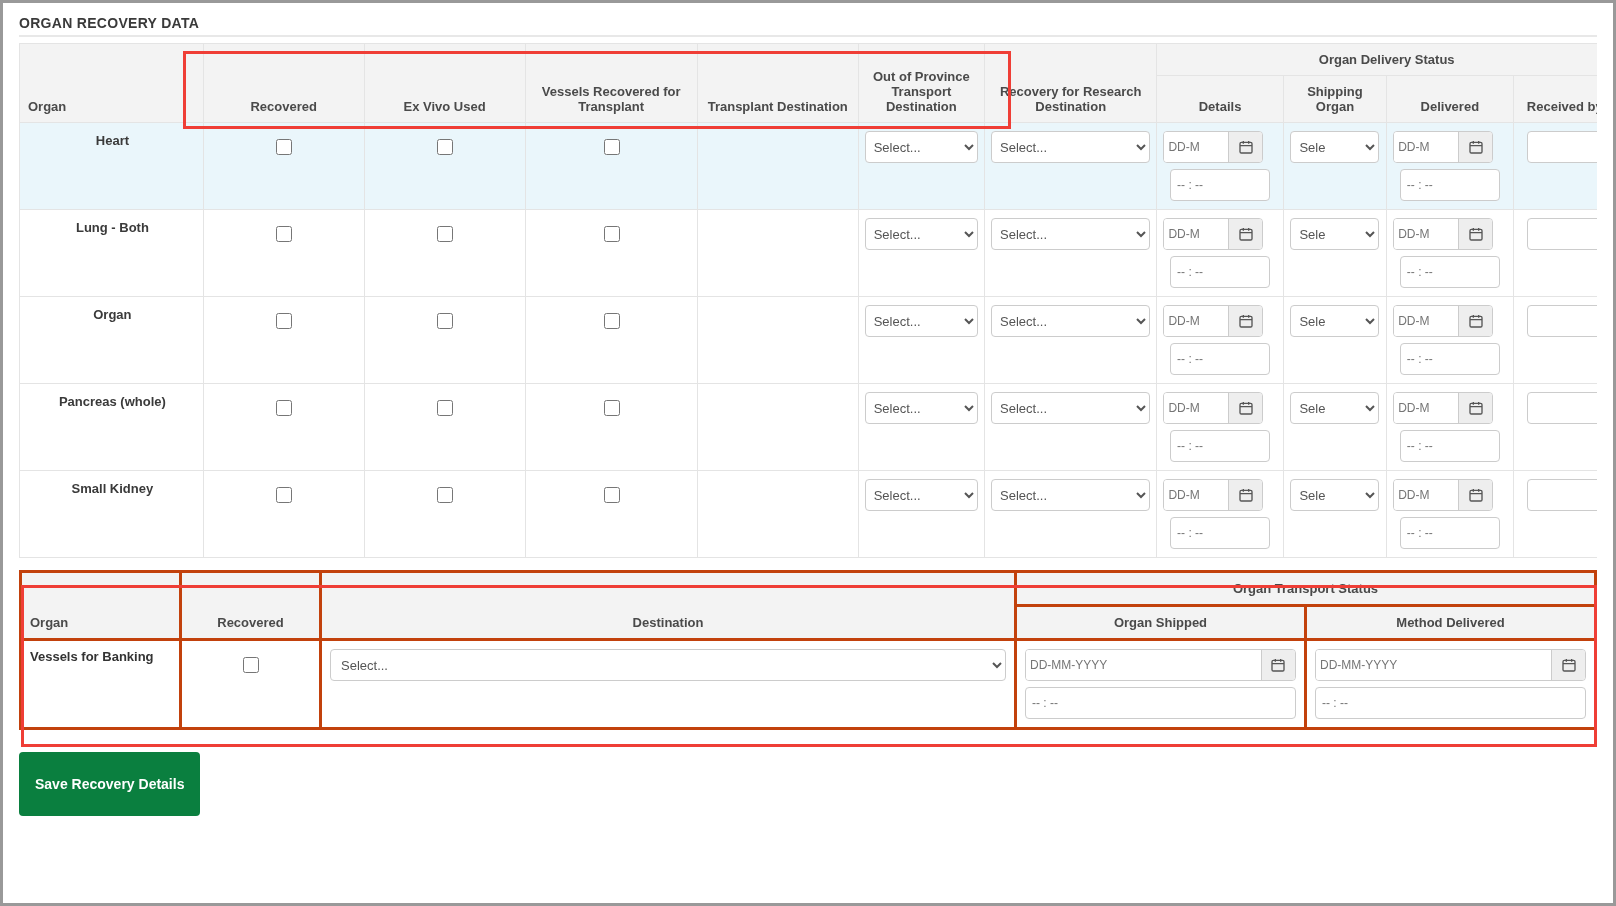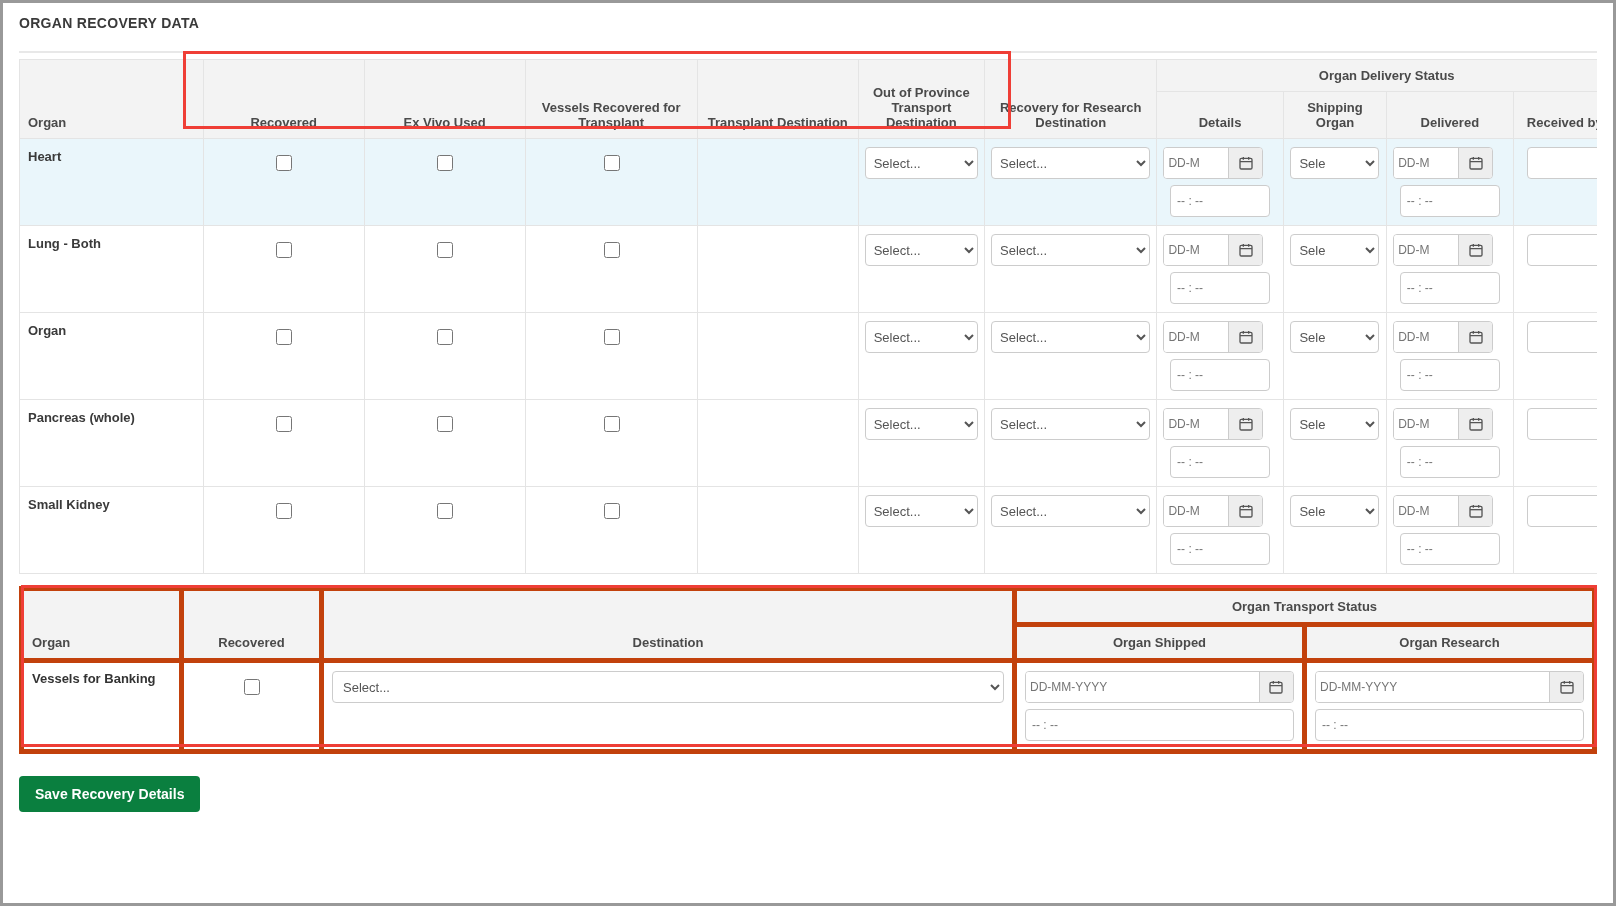--- a/index.html
+++ b/index.html
@@ -15,21 +15,21 @@
     height: 906px;
     border: 3px solid #999;
     padding: 10px 16px 20px 16px;
     position: relative;
   }
   .section-title {
     font-size: 14px;
     font-weight: 700;
     color: #3a3a3a;
     letter-spacing: .3px;
-    margin: 2px 0 20px 0;
+    margin: 2px 0 4px 0;
   }
   .hr {
     height: 2px;
     background: #e8e8e8;
     margin-bottom: 6px;
   }
   .table-wrap {
     width: 100%;
     overflow-x: hidden;
   }
@@ -53,20 +53,21 @@
   }
   table.main th.organ, table.main td.organ {
     text-align: left;
     padding-left: 8px;
   }
   table.main td.organ {
     font-weight: 700;
     color: #3a3a3a;
     vertical-align: top;
     padding-top: 10px;
+    text-align: center;
   }
   tbody tr.highlight td { background: #eaf6fb; }
   .col-organ   { width: 160px; }
   .col-rec     { width: 140px; }
   .col-exvivo  { width: 140px; }
   .col-vessels { width: 150px; }
   .col-tdest   { width: 140px; }
   .col-oop     { width: 110px; }
   .col-research{ width: 150px; }
   .col-shipped { width: 110px; }
@@ -138,41 +139,41 @@
   #hl1 { left: 180px; top: 48px; width: 828px; height: 78px; }
   #hl2 { left: 18px; top: 582px; width: 1576px; height: 162px; }
   
   table.sub {
     width: 100%;
     border-collapse: collapse;
     table-layout: fixed;
     margin-top: 12px;
   }
   table.sub th, table.sub td {
-    border: 5px solid #c2410c;
+    border: 3px solid #c2410c;
     padding: 8px 8px;
     font-size: 13px;
     text-align: center;
     vertical-align: top;
   }
   table.sub th { background: #f3f3f3; font-weight: 600; color: #4a4a4a; vertical-align: bottom; }
   table.sub th.organ, table.sub td.organ { text-align:left; font-weight:700; }
   .s-col-organ { width: 160px; }
   .s-col-rec   { width: 140px; }
   .s-col-dest  { }
   .s-col-ship  { width: 290px; }
   .s-col-deliv { width: 290px; }
   select.wide { width: 100%; height:32px; border:1px solid #ccc; border-radius:4px; background:#fff; color:#555; font-size:13px; padding:0 6px; }
   .save-btn {
     margin-top: 22px;
     background: #0a7f3f;
     color: #fff;
     border: none;
     border-radius: 4px;
-    padding: 10px 16px;
+    padding: 24px 16px;
     font-size: 14px;
     font-weight: 700;
     cursor: pointer;
   }
   .cal-svg { width:16px; height:16px; }
 </style>
 </head>
 <body>
 
 <div class="outer">
@@ -396,21 +397,21 @@
     </colgroup>
     <thead>
       <tr>
         <th rowspan="2" class="organ">Organ</th>
         <th rowspan="2">Recovered</th>
         <th rowspan="2">Destination</th>
         <th colspan="2">Organ Transport Status</th>
       </tr>
       <tr>
         <th>Organ Shipped</th>
-        <th>Organ Research</th>
+        <th>Method Delivered</th>
       </tr>
     </thead>
     <tbody id="sub-body">
         <tr>
           <td class="organ">Vessels for Banking</td>
           <td><input type="checkbox" style=""></td>
           <td><select class="wide"><option>Select...</option></select></td>
           <td><div class="date-pick wide">
               <input type="text" placeholder="DD-MM-YYYY" style="">
               <div class="cal-btn">

